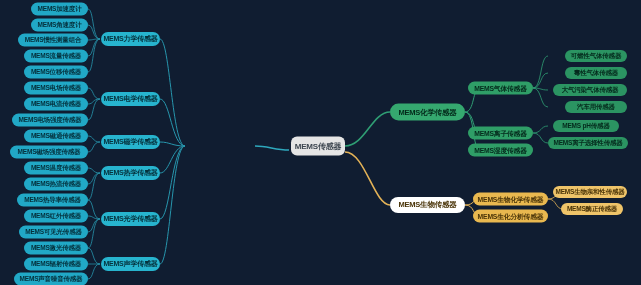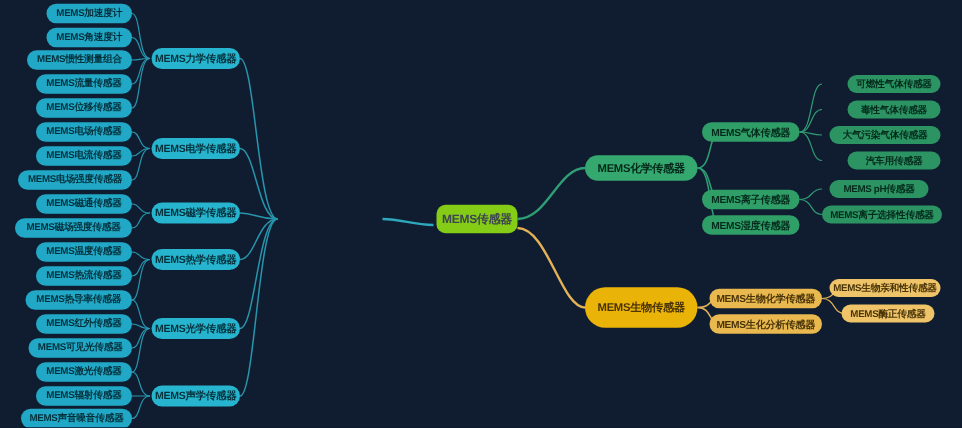--- a/index.html
+++ b/index.html
@@ -30,21 +30,21 @@
     justify-content: center;
     white-space: nowrap;
     border-radius: 999px;
     letter-spacing: -0.2px;
     transform: translateY(-50%);
     text-align: center;
     overflow: hidden;
   }
   
   .n-root {
-    background: #84cc16;
+    background: #e5e5e5;
     color: #3d4650;
     font-size: 8px;
     font-weight: bold;
     height: 19px;
     border-radius: 6px;
   }
   .n-phys {
     background: #2ec5d8;
     color: #06323c;
     font-size: 7.5px;
@@ -80,25 +80,25 @@
     height: 13px;
   }
   .n-chem3 {
     background: #2b9462;
     color: #042a1c;
     font-size: 6.5px;
     font-weight: bold;
     height: 12px;
   }
   .n-bio {
-    background: #eab308;
+    background: #ffffff;
     color: #4a3408;
     font-size: 7.5px;
     font-weight: bold;
-    height: 27px;
+    height: 16px;
   }
   .n-bio2 {
     background: #e9b84f;
     color: #4a3408;
     font-size: 6.8px;
     font-weight: bold;
     height: 13px;
   }
   .n-bio3 {
     background: #efc469;

